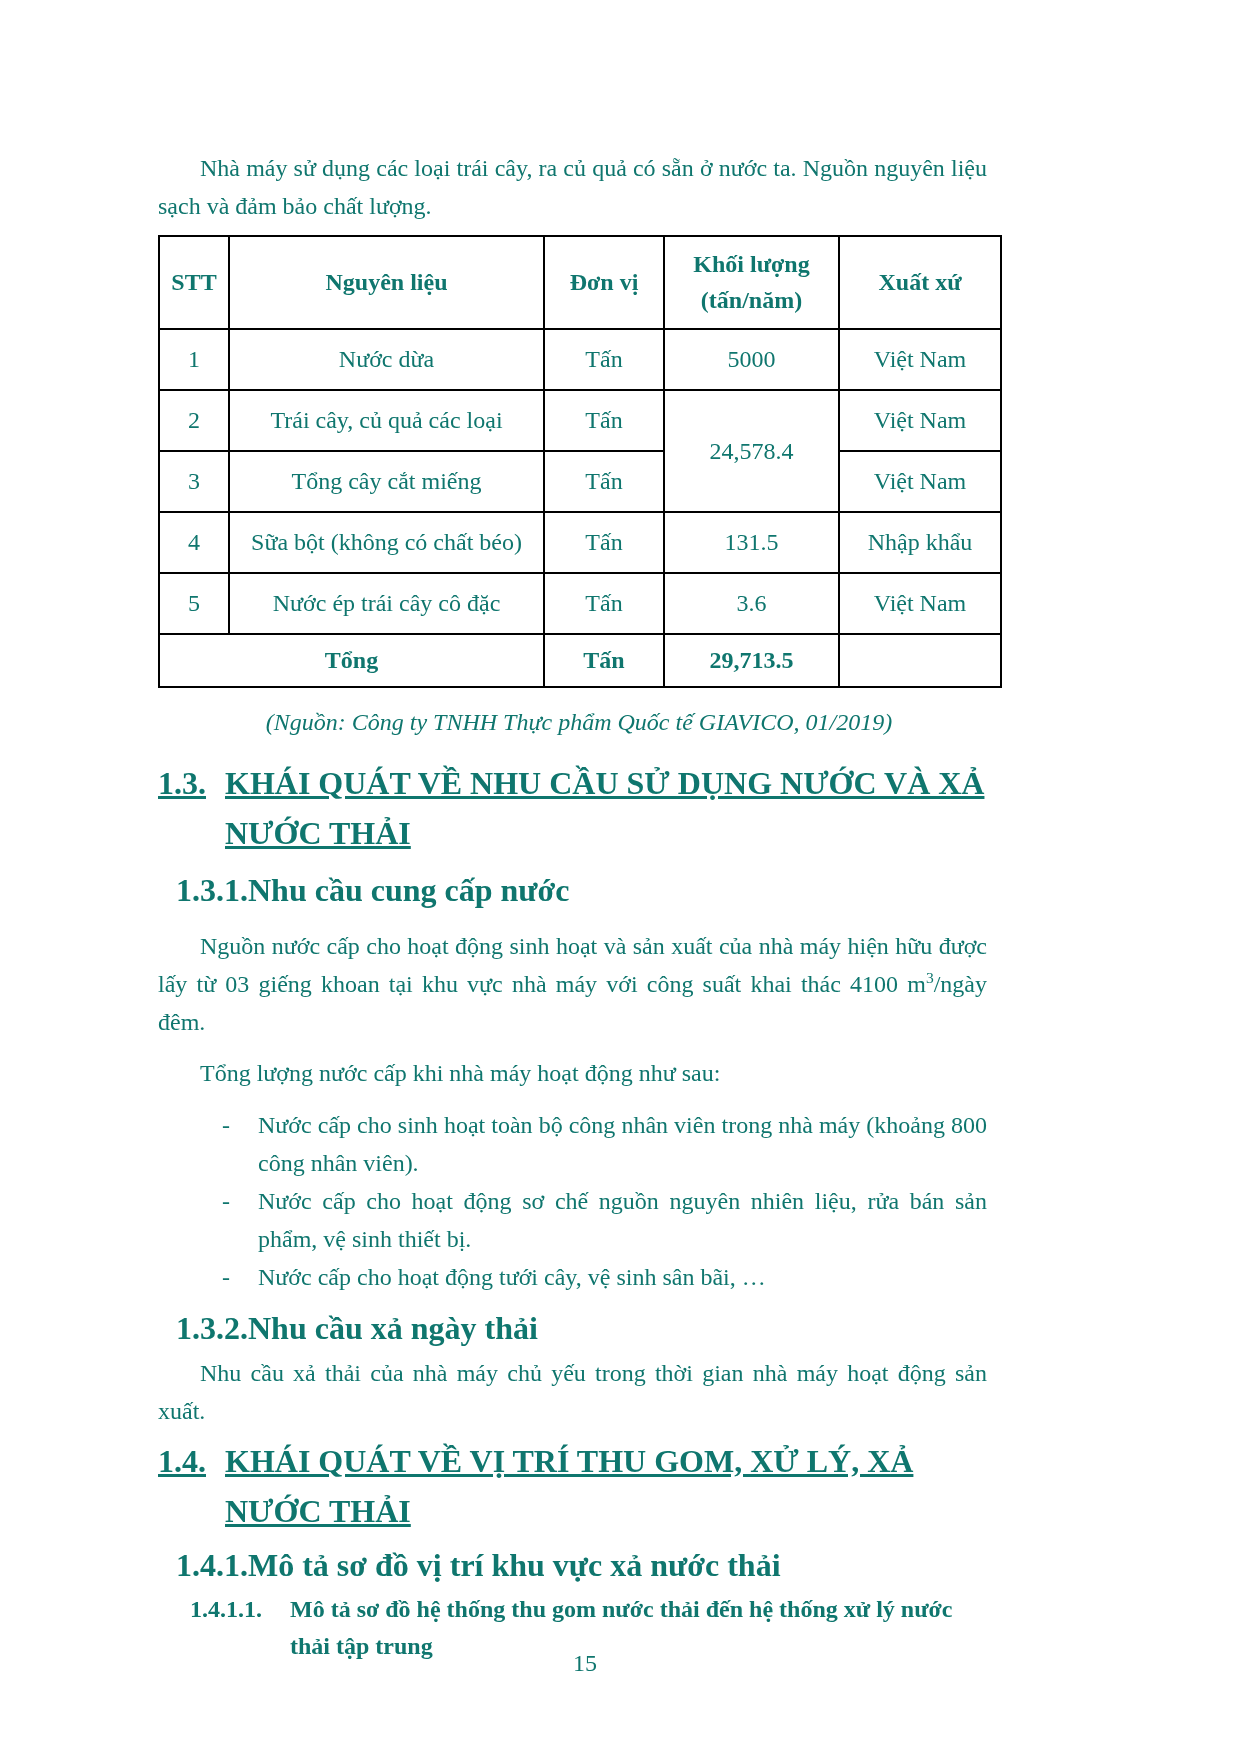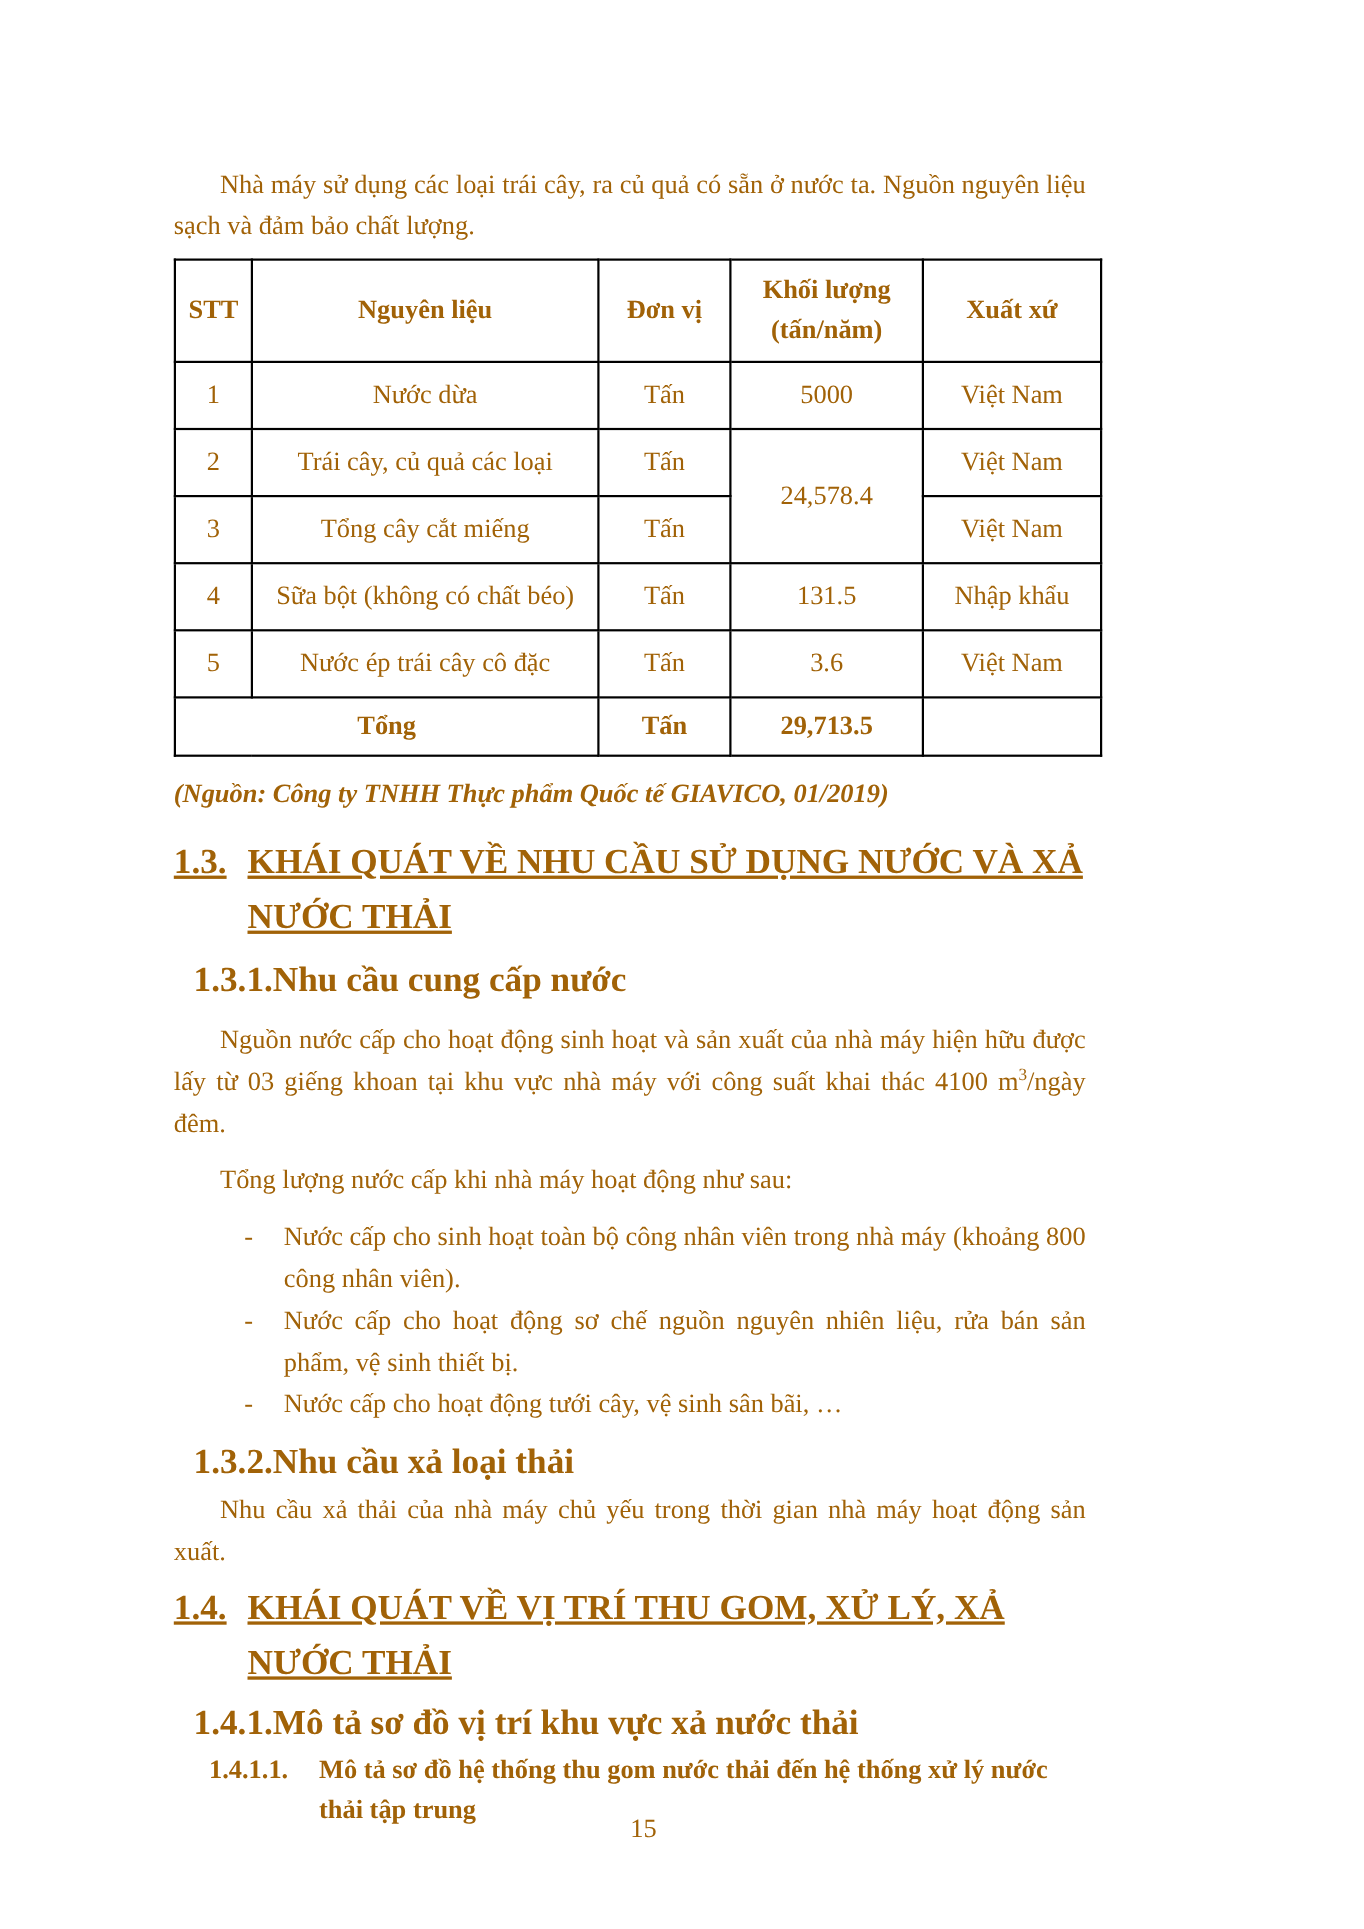--- a/index.html
+++ b/index.html
@@ -2,21 +2,21 @@
 <html><head>
 <meta charset="utf-8">
 <style>
   * { margin: 0; padding: 0; box-sizing: border-box; }
   html, body { background: #ffffff; }
   .page {
     position: relative;
     width: 1215px;
     height: 1754px;
     background: #ffffff;
-    color: #a16207;
+    color: #0f766e;
     font-family: "Liberation Serif", "DejaVu Serif", serif;
     font-size: 24px;
     line-height: 1.58;
     padding: 150px 228px 0 158px;
     overflow: hidden;
   }
   .para { text-align: justify; }
   .indent { text-indent: 42px; }
   .caption { font-weight: bold; margin-top: 9px; }
 
@@ -41,23 +41,22 @@
   .col-material { width: 315px; }
   .col-unit { width: 120px; border-radius: 15px; }
   .col-qty { width: 175px; }
   .col-origin { width: 162px; }
   td.cell-material { text-align: left; padding-left: 12px; }
   .total-row td { font-weight: bold; }
 
   .source-note {
     width: 842px;
     margin-top: 16px;
-    text-align: left;
+    text-align: center;
     font-style: italic;
-    font-weight: bold;
   }
 
   .heading { display: flex; font-weight: bold; }
   .h-main { margin-top: 16px; font-size: 32px; text-decoration: underline; }
   .h-main .h-num { flex: 0 0 67px; }
   .h-sub { margin-top: 6px; margin-left: 18px; font-size: 32px; }
   .h-sub .h-num { flex: 0 0 67px; }
   .h-sub2 { margin-top: 0; margin-left: 32px; font-size: 24px; justify-content: center; }
   .h-sub2 .h-num { flex: 0 0 100px; }
   .h-title { flex: 1; }
@@ -174,21 +173,21 @@
       <span class="text">Nước cấp cho hoạt động sơ chế nguồn nguyên nhiên liệu, rửa bán sản phẩm, vệ sinh thiết bị.</span>
     </div>
     <div class="bullet">
       <span class="marker">-</span>
       <span class="text">Nước cấp cho hoạt động tưới cây, vệ sinh sân bãi, …</span>
     </div>
   </div>
 
   <div class="heading h-sub">
     <span class="h-num">1.3.2.</span>
-    <span class="h-title">Nhu cầu xả loại thải</span>
+    <span class="h-title">Nhu cầu xả ngày thải</span>
   </div>
 
   <p class="para indent p-discharge">Nhu cầu xả thải của nhà máy chủ yếu trong thời gian nhà máy hoạt động sản xuất.</p>
 
   <div class="heading h-main h14">
     <span class="h-num">1.4.</span>
     <span class="h-title">KHÁI QUÁT VỀ VỊ TRÍ THU GOM, XỬ LÝ, XẢ NƯỚC THẢI</span>
   </div>
 
   <div class="heading h-sub h141">

